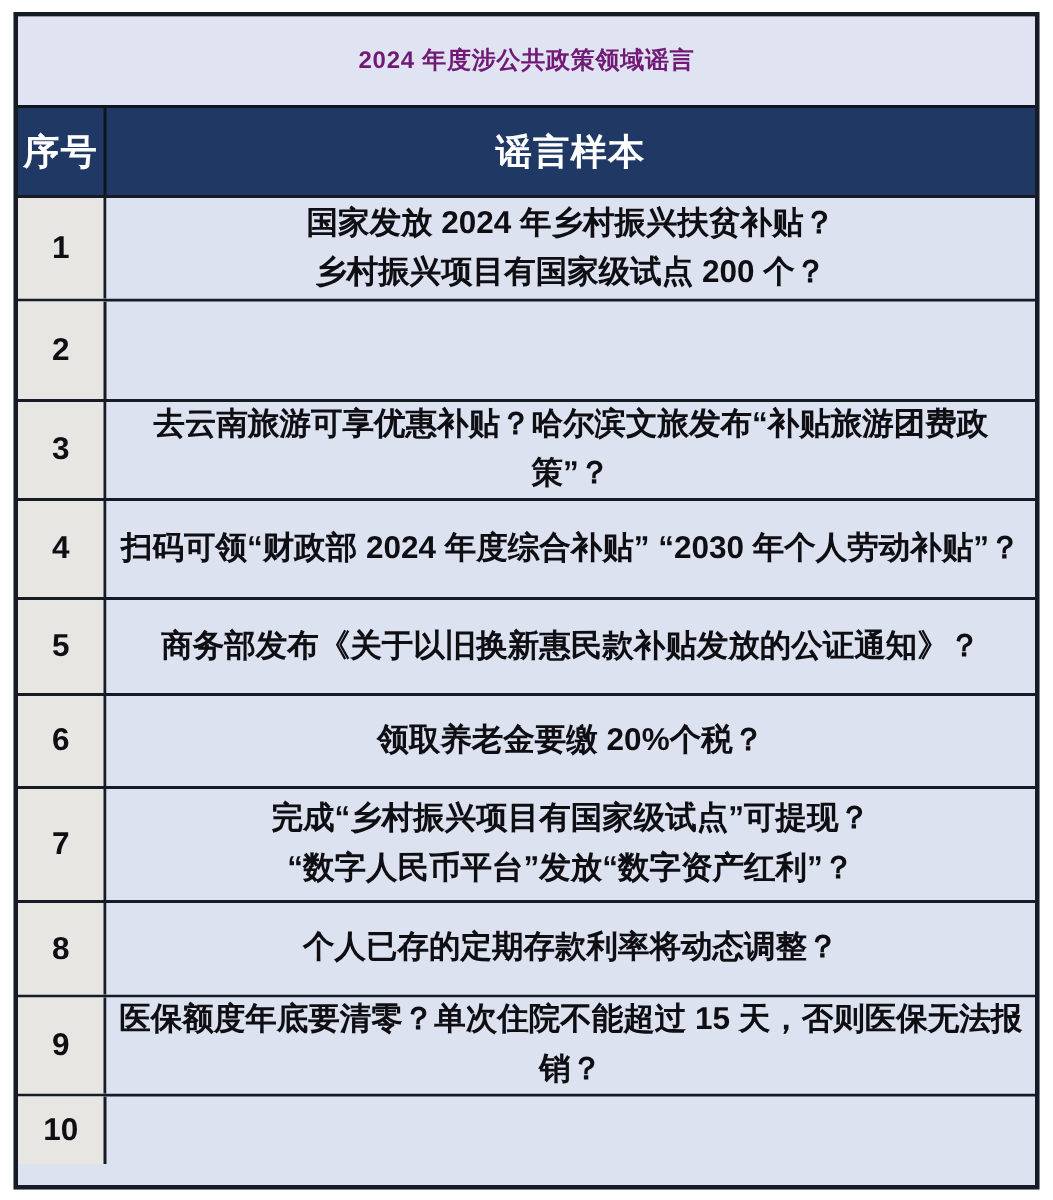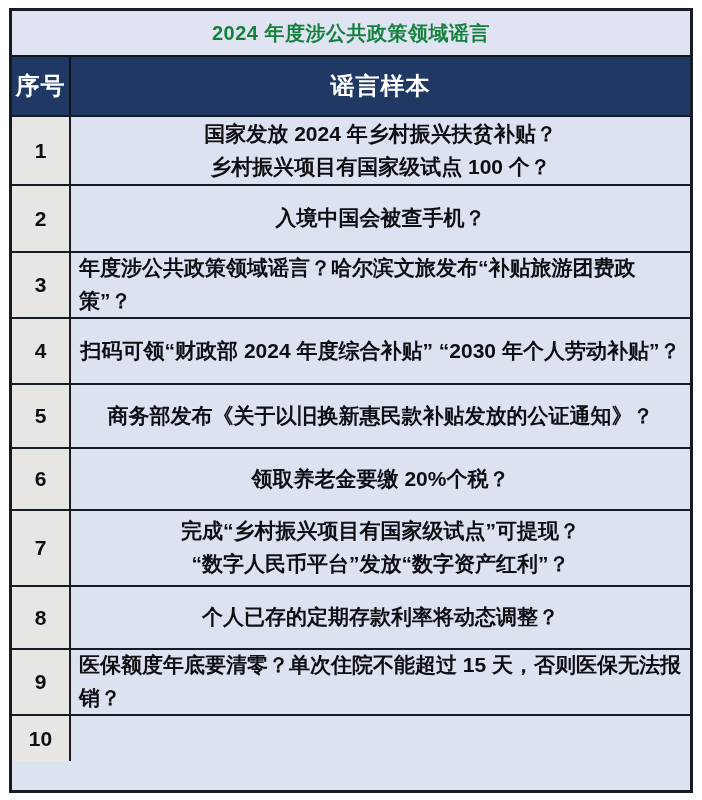--- a/index.html
+++ b/index.html
@@ -15,28 +15,28 @@
     left: 9px;
     top: 8px;
     width: 684px;
     height: 785px;
     border: 3px solid #161b26;
     box-sizing: border-box;
     background: #dce2f0;
     overflow: hidden;
   }
   .title-row {
-    height: 44px;
+    height: 59px;
     background: #e0e4f2;
     display: flex;
     align-items: center;
     justify-content: center;
-    font-size: 20px;
+    font-size: 16px;
     font-weight: bold;
-    color: #15803d;
+    color: #701a75;
     letter-spacing: 0.5px;
     box-sizing: border-box;
   }
   .header-row {
     height: 60px;
     background: #1f3864;
     display: flex;
     box-sizing: border-box;
     border-top: 2px solid #10141d;
   }
@@ -79,50 +79,48 @@
     background: #e7e6e3;
     border-right: 2px solid #161b26;
     font-size: 21px;
   }
   .cell.sample {
     flex: 1 1 auto;
     background: #dce2f0;
     flex-direction: column;
     font-size: 21px;
     line-height: 1.55;
+    text-align: center;
     padding: 2px 8px;
   }
 </style>
 </head>
 <body>
 
 <div class="stage">
   <div class="title-row">2024 年度涉公共政策领域谣言</div>
   <div class="header-row">
     <div class="hcell index-h">序号</div>
     <div class="hcell sample-h">谣言样本</div>
   </div>
   <div id="rows">
       <div class="row" style="height: 69px;">
         <div class="cell index">1</div>
         <div class="cell sample">
           <div>国家发放 2024 年乡村振兴扶贫补贴？</div>
-          <div>乡村振兴项目有国家级试点 100 个？</div>
+          <div>乡村振兴项目有国家级试点 200 个？</div>
         </div>
       </div>
       <div class="row" style="height: 67px;">
         <div class="cell index">2</div>
-        <div class="cell sample">
-          <div>入境中国会被查手机？</div>
-        </div>
       </div>
       <div class="row" style="height: 66px;">
         <div class="cell index">3</div>
         <div class="cell sample">
-          <div>年度涉公共政策领域谣言？哈尔滨文旅发布“补贴旅游团费政策”？</div>
+          <div>去云南旅游可享优惠补贴？哈尔滨文旅发布“补贴旅游团费政策”？</div>
         </div>
       </div>
       <div class="row" style="height: 66px;">
         <div class="cell index">4</div>
         <div class="cell sample">
           <div>扫码可领“财政部 2024 年度综合补贴” “2030 年个人劳动补贴”？</div>
         </div>
       </div>
       <div class="row" style="height: 64px;">
         <div class="cell index">5</div>

